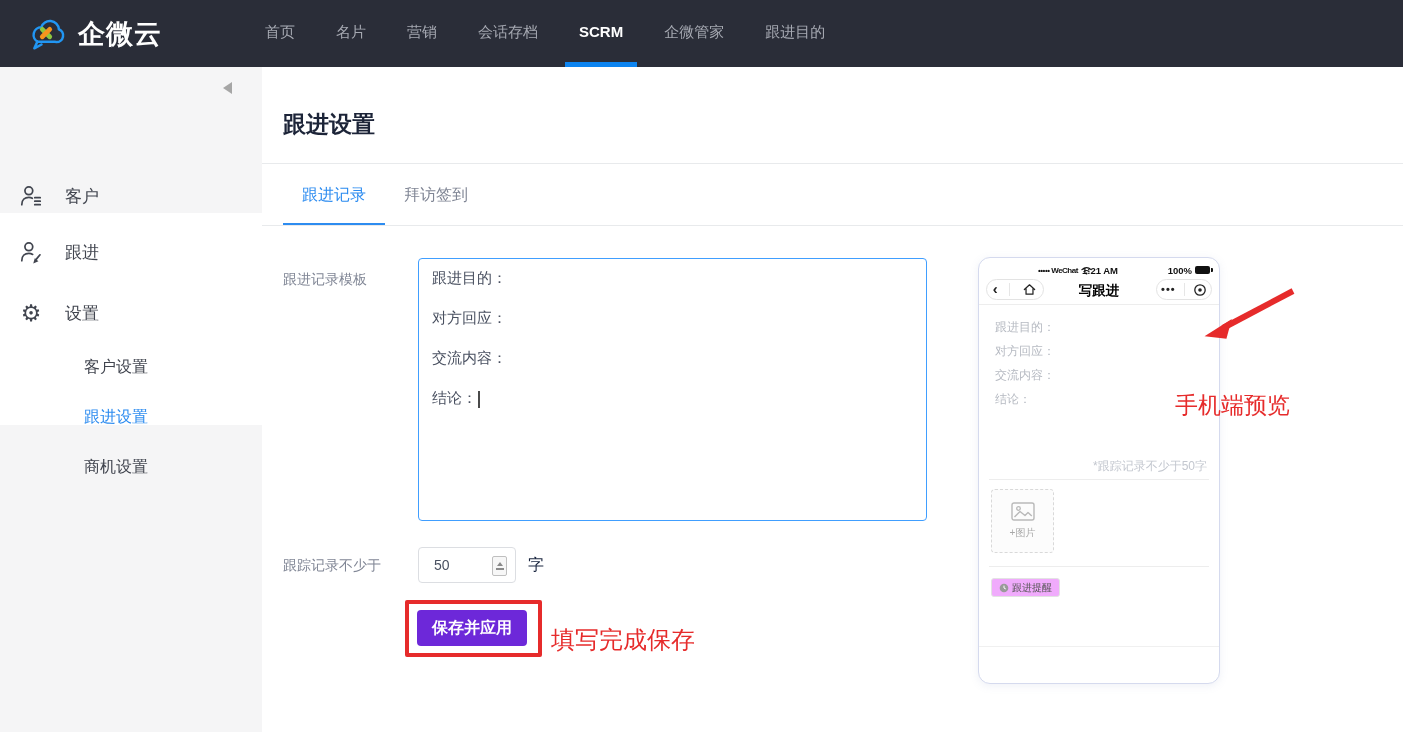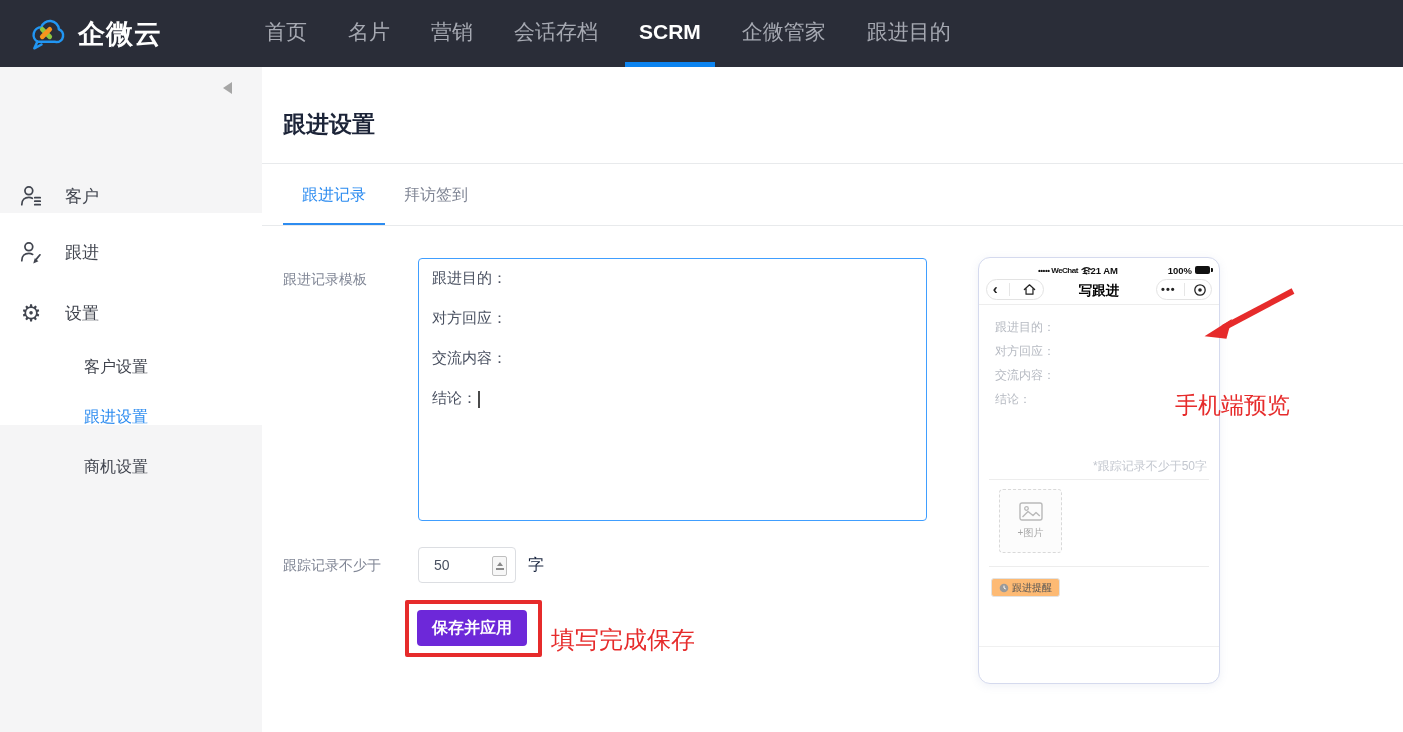--- a/index.html
+++ b/index.html
@@ -5,21 +5,21 @@
   * { margin:0; padding:0; box-sizing:border-box; }
   html,body { width:1403px; height:732px; overflow:hidden; }
   body { font-family:"Liberation Sans","DejaVu Sans",sans-serif; background:#fff; color:#17233d; }
 
   
   .topnav { position:relative; width:1403px; height:67px; background:#2a2d38; display:flex; align-items:center; }
   .brand { display:flex; align-items:center; position:absolute; left:24px; top:0; height:67px; cursor:pointer; }
   .brand-logo { width:44px; height:42px; margin-right:10px; }
   .brand-text { color:#fff; font-size:27px; font-weight:700; letter-spacing:1px; }
   .nav-items { position:absolute; left:251px; top:0; height:67px; display:flex; }
-  .nav-item { height:67px; line-height:64px; padding:0 14px; margin-right:13px; font-size:21px; color:#a6a9b2; cursor:pointer; white-space:nowrap; }
+  .nav-item { height:67px; line-height:64px; padding:0 14px; margin-right:13px; font-size:15px; color:#a6a9b2; cursor:pointer; white-space:nowrap; }
   .nav-item.active { color:#fff; font-weight:700; border-bottom:5px solid #0d84f0; }
 
   
   .shell { display:flex; height:665px; }
   .sidebar { position:relative; width:262px; height:665px; background:#f5f5f6; flex:0 0 262px; }
   .side-white { position:absolute; left:0; top:146px; width:262px; height:212px; background:#ffffff; }
   .collapse-btn { position:absolute; left:220px; top:13px; width:16px; height:16px; cursor:pointer; }
   .collapse-btn:before { content:""; position:absolute; left:3px; top:2px; border-top:6px solid transparent; border-bottom:6px solid transparent; border-right:9px solid #a6a6a6; }
   .side-item { position:absolute; left:0; width:262px; height:48px; display:flex; align-items:center; cursor:pointer; }
   .side-item .s-icon { position:absolute; left:18px; width:26px; height:26px; display:flex; align-items:center; justify-content:center; }
@@ -67,23 +67,23 @@
   .capsule { position:absolute; top:2px; height:21px; border:1px solid #e3e3e3; border-radius:11px; display:flex; align-items:center; justify-content:space-around; background:#fff; cursor:pointer; }
   .cap-left { left:7px; width:58px; }
   .cap-right { right:7px; width:56px; }
   .cap-div { width:1px; height:13px; background:#e6e6e6; }
   .back-glyph { font-size:15px; color:#222; font-weight:700; line-height:1; margin-top:-2px; }
   .dots { font-size:11px; letter-spacing:1px; color:#222; font-weight:700; line-height:1; }
   .p-title { position:absolute; left:70px; right:70px; top:5px; text-align:center; font-size:13.5px; font-weight:600; color:#000; }
   .p-div { position:absolute; height:1px; background:#ededed; }
   .p-placeholders { position:absolute; left:16px; top:57px; font-size:12px; line-height:24px; color:#b6bac2; }
   .p-hint { position:absolute; right:12px; top:200px; font-size:12px; color:#c3c7cf; }
-  .p-upload { position:absolute; left:20px; top:231px; width:63px; height:64px; border:1px dashed #d9d9d9; border-radius:4px; background:#fcfcfc; display:flex; flex-direction:column; align-items:center; justify-content:center; cursor:pointer; }
+  .p-upload { position:absolute; left:12px; top:231px; width:63px; height:64px; border:1px dashed #d9d9d9; border-radius:4px; background:#fcfcfc; display:flex; flex-direction:column; align-items:center; justify-content:center; cursor:pointer; }
   .p-upload .up-label { font-size:10px; color:#a8a8a8; margin-top:4px; }
-  .p-badge { position:absolute; left:12px; top:320px; height:19px; padding:0 7px; background:#fdba74; border:1px solid #e3e3e3; border-radius:3px; display:flex; align-items:center; font-size:10px; color:#555; cursor:pointer; }
+  .p-badge { position:absolute; left:12px; top:320px; height:19px; padding:0 7px; background:#f0abfc; border:1px solid #e3e3e3; border-radius:3px; display:flex; align-items:center; font-size:10px; color:#555; cursor:pointer; }
   .p-badge svg { margin-right:3px; }
   .p-save { position:absolute; left:10px; right:10px; top:396px; height:27px; background:linear-gradient(90deg,#93d793,#a2dda0); border:none; border-radius:14px; color:#fff; font-size:12.5px; text-align:center; cursor:pointer; font-family:inherit; }
 </style>
 </head>
 <body>
 
 <header class="topnav">
   <div class="brand">
     <svg class="brand-logo" viewBox="0 0 44 44">
       <path d="M33,30.5 a7,7 0 0 0 2.5,-13.5 a9.5,9.5 0 0 0 -18.5,-2 a8,8 0 0 0 -3.5,15.2 h18" fill="none" stroke="#2196f3" stroke-width="2.6" stroke-linecap="round"></path>

